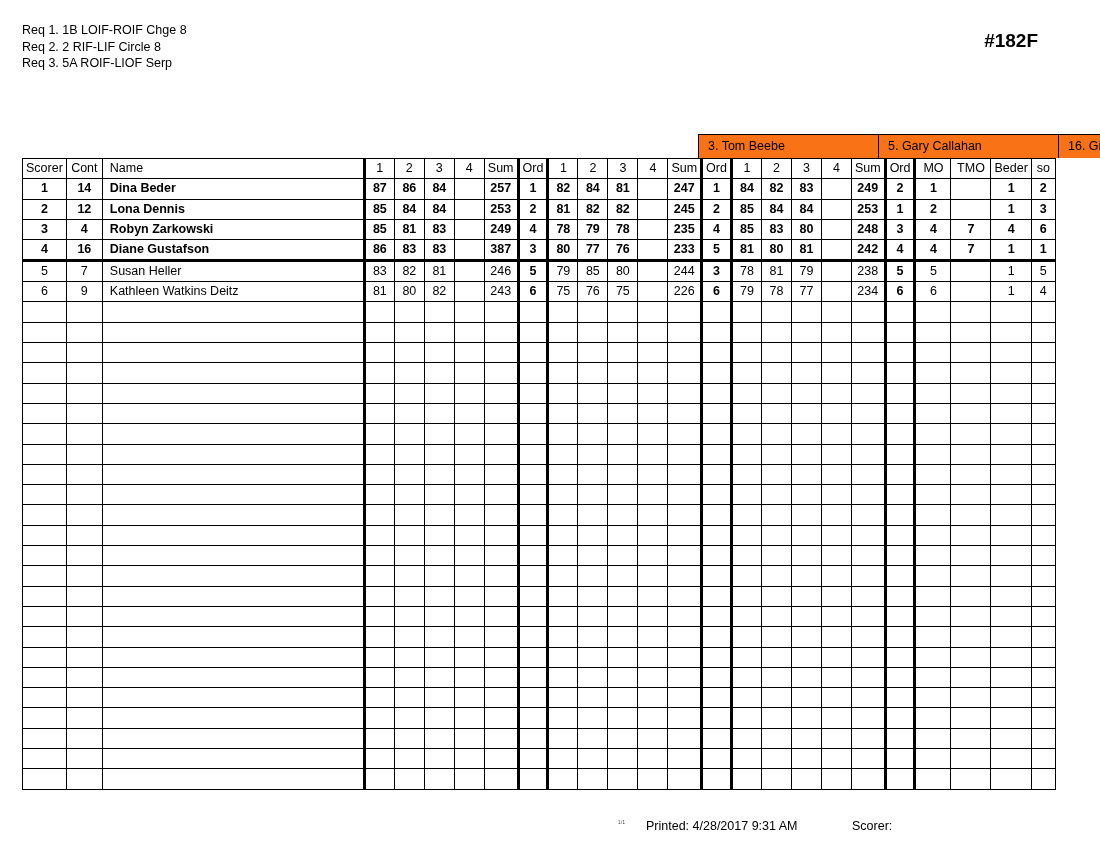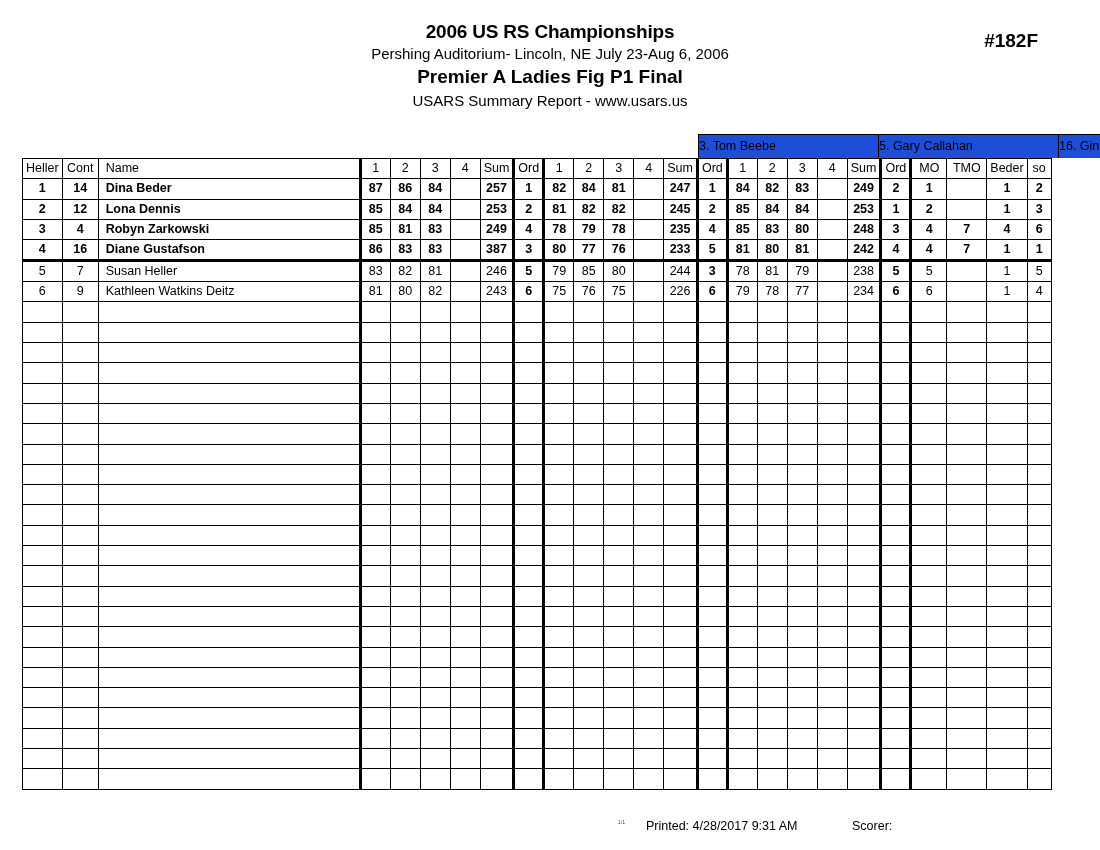--- a/index.html
+++ b/index.html
@@ -52,22 +52,23 @@
     left: 366px; top: 134px;
     height: 24px;
   }
   .judge-box {
     position: absolute;
     top: 0; height: 24px;
     border: 1px solid #000;
     border-bottom: none;
     font-size: 12.5px;
     line-height: 23px;
+    padding-left: 9px;
     white-space: nowrap;
-    background: #1d4ed8;
+    background: #f97316;
   }
 
   
   #grid {
     position: absolute;
     left: 22px; top: 158px;
     border-collapse: collapse;
     table-layout: fixed;
     background: #fff;
   }
@@ -121,27 +122,26 @@
     position: absolute;
     left: 830px; top: 0px;
     white-space: nowrap;
   }
 </style>
 </head>
 <body>
 
 <div id="page">
 
-
-  <div id="titles">
-    <div class="t-main">2006 US RS Championships</div>
-    <div class="t-venue">Pershing Auditorium- Lincoln, NE  July 23-Aug 6, 2006</div>
-    <div class="t-event">Premier A Ladies Fig P1 Final</div>
-    <div class="t-org">USARS Summary Report - www.usars.us</div>
+  <div id="reqs">
+    <span class="req-line">Req  1.  1B LOIF-ROIF Chge 8</span>
+    <span class="req-line">Req  2.  2 RIF-LIF Circle 8</span>
+    <span class="req-line">Req  3.  5A ROIF-LIOF Serp</span>
   </div>
+
 
   <div id="eventno">#182F</div>
 
   <div id="judges">
       <div class="judge-box" style="left: 332px; width: 181px;">3.  Tom Beebe</div>
       <div class="judge-box" style="left: 512px; width: 181px;">5.  Gary Callahan</div>
       <div class="judge-box" style="left: 692px; width: 181px;">16.  Ginny  Houle</div>
     </div>
 
   <table id="grid">
@@ -167,21 +167,21 @@
         <col style="width: 30px;">
         <col style="width: 32px;">
         <col style="width: 28px;">
         <col style="width: 36px;">
         <col style="width: 40px;">
         <col style="width: 34px;">
         <col style="width: 24px;">
       </colgroup>
     <tbody id="grid-body">
         <tr class="header">
-          <td>Heller</td>
+          <td>Scorer</td>
           <td>Cont</td>
           <td class="hdr-name">Name</td>
           <td class="sep-l">1</td>
           <td>2</td>
           <td>3</td>
           <td>4</td>
           <td>Sum</td>
           <td class="sep-l">Ord</td>
           <td class="sep-l">1</td>
           <td>2</td>

